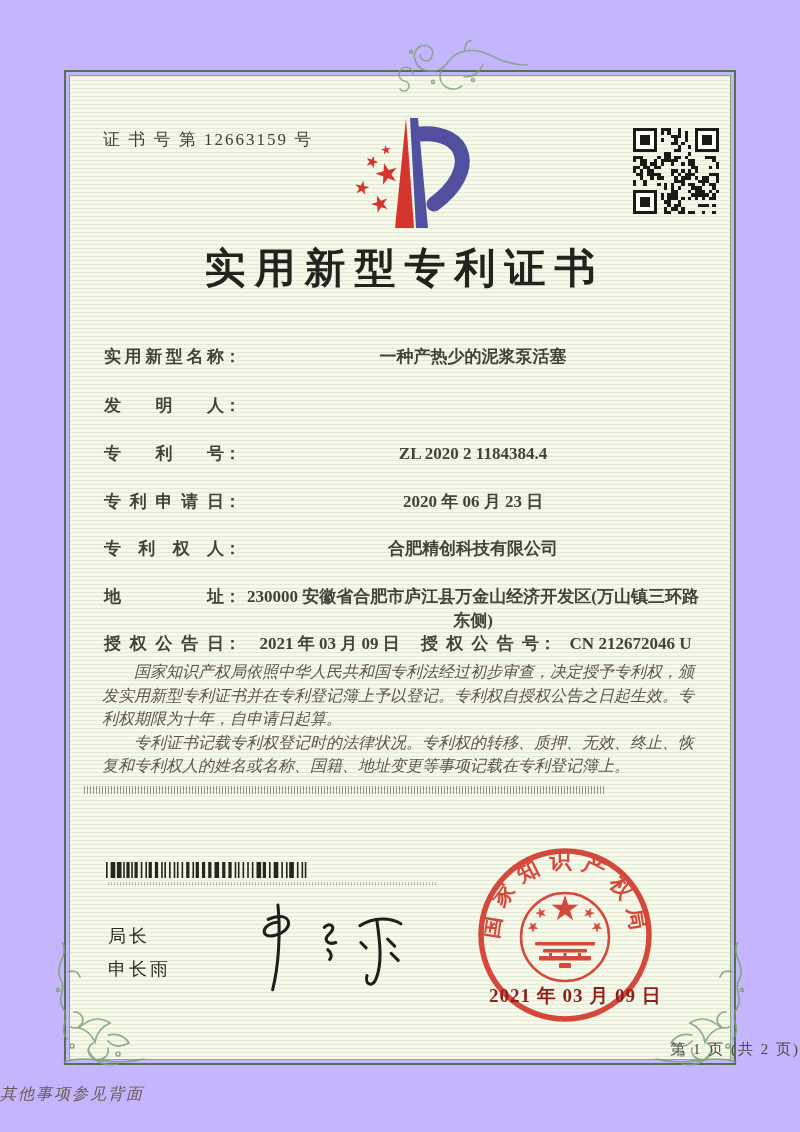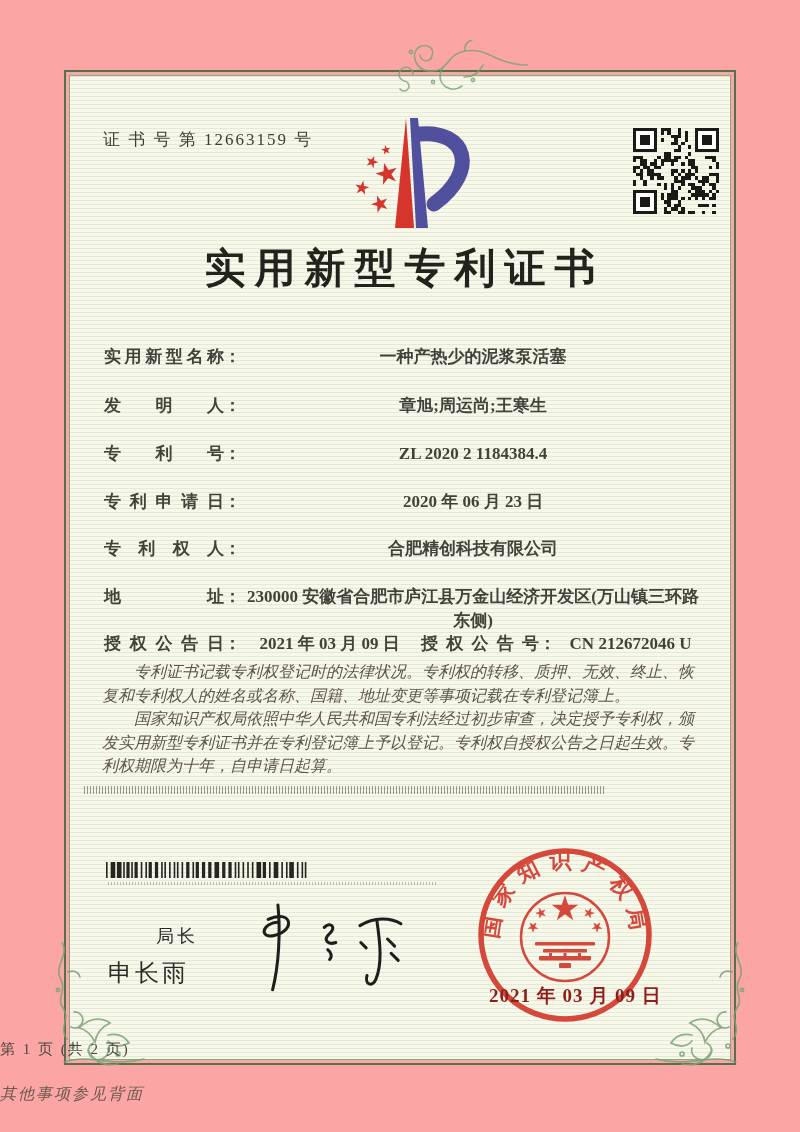--- a/index.html
+++ b/index.html
@@ -1,16 +1,16 @@
 <!DOCTYPE html>
 <html style="--border-green: #54724f; --ornament-green: #7ba277; --seal-red: #d23b2e; --date-red: #8f1d18; --logo-red: #d5352c; --logo-blue: #50509e;"><head>
 <meta charset="utf-8">
 <style>
   html,body{margin:0;padding:0;background:#ffffff;}
-  .page{position:relative;width:800px;height:1132px;background:#fca5a5;overflow:hidden;
+  .page{position:relative;width:800px;height:1132px;background:#c4b5fd;overflow:hidden;
         font-family:"Liberation Serif","DejaVu Serif",serif;color:#3c3b33;}
   
   .frame{position:absolute;left:64px;top:70px;width:672px;height:995px;
          border:2.5px solid var(--border-green,#54724f);box-sizing:border-box;}
   .frame-inner{position:absolute;inset:3px;border:1px solid #8aa884;
          background:
            repeating-linear-gradient(180deg,rgba(150,182,148,0.22) 0 1px,rgba(0,0,0,0) 1px 4px),
            #f8f8ea;}
   
   .cert-no{position:absolute;left:103px;top:128px;font-size:17px;letter-spacing:2px;color:#3e3d35;}
@@ -27,30 +27,30 @@
   .val-fixed{flex:0 0 175px;}
   
   .body-text{position:absolute;left:102px;top:660px;width:602px;font-style:italic;
              color:#5e5349;font-size:16px;line-height:23.5px;}
   .body-text p{margin:0;text-indent:2em;}
   .microline{position:absolute;height:8px;opacity:.55;
              background:repeating-linear-gradient(90deg,#4c4c40 0 1px,rgba(0,0,0,0) 1px 3px);}
   .barcode{position:absolute;left:106px;top:862px;width:202px;height:16px;}
   
   .sig-title{position:absolute;left:108px;top:924px;font-family:"Liberation Sans",sans-serif;
-             font-size:18px;letter-spacing:3px;color:#2c2c27;margin-left:48px;}
+             font-size:18px;letter-spacing:3px;color:#2c2c27;}
   .sig-name{position:absolute;left:108px;top:957px;font-family:"Liberation Sans",sans-serif;
-            font-size:24px;letter-spacing:3px;color:#2c2c27;}
+            font-size:18px;letter-spacing:3px;color:#2c2c27;}
   .signature{position:absolute;left:233px;top:898px;width:195px;height:98px;}
   
   .seal{position:absolute;left:475px;top:845px;width:180px;height:180px;opacity:.92;}
   .seal-date{position:absolute;left:489px;top:983px;font-size:19px;font-weight:700;
              letter-spacing:1px;color:var(--date-red,#8f1d18);}
   
-  .page-no{position:absolute;left:0;top:1040px;width:800px;text-align:left;font-size:15px;
+  .page-no{position:absolute;left:0;top:1040px;width:800px;text-align:right;font-size:15px;
            letter-spacing:2px;color:#4a4a40;}
   .back-note{position:absolute;left:0;top:1084px;width:800px;text-align:left;font-style:italic;
              font-size:16px;letter-spacing:2px;color:#6b5c50;}
   .ornament{position:absolute;pointer-events:none;}
   .mirror{transform:scaleX(-1);}
 </style>
 </head>
 <body>
 
 <div class="page">
@@ -323,21 +323,20 @@
   <h1 class="title">实用新型专利证书</h1>
 
   <div class="row" style="top:345px">
     <span class="lbl">实用新型名称</span>
       <span class="colon">：</span>
       <span class="val">一种产热少的泥浆泵活塞</span>
   </div>
   <div class="row" style="top:394px">
     <span class="lbl">发明人</span>
       <span class="colon">：</span>
-      <span class="val">章旭;周运尚;王寒生</span>
   </div>
   <div class="row" style="top:442px">
     <span class="lbl">专利号</span>
       <span class="colon">：</span>
       <span class="val">ZL 2020 2 1184384.4</span>
   </div>
   <div class="row" style="top:490px">
     <span class="lbl">专利申请日</span>
       <span class="colon">：</span>
       <span class="val">2020 年 06 月 23 日</span>
@@ -355,22 +354,22 @@
   <div class="row" style="top:632px">
     <span class="lbl">授权公告日</span>
       <span class="colon">：</span>
       <span class="val val-fixed">2021 年 03 月 09 日</span>
     <span class="lbl2">授权公告号</span>
       <span class="colon">：</span>
       <span class="val">CN 212672046 U</span>
   </div>
 
   <div class="body-text">
+    <p>国家知识产权局依照中华人民共和国专利法经过初步审查，决定授予专利权，颁发实用新型专利证书并在专利登记簿上予以登记。专利权自授权公告之日起生效。专利权期限为十年，自申请日起算。</p>
     <p>专利证书记载专利权登记时的法律状况。专利权的转移、质押、无效、终止、恢复和专利权人的姓名或名称、国籍、地址变更等事项记载在专利登记簿上。</p>
-    <p>国家知识产权局依照中华人民共和国专利法经过初步审查，决定授予专利权，颁发实用新型专利证书并在专利登记簿上予以登记。专利权自授权公告之日起生效。专利权期限为十年，自申请日起算。</p>
   </div>
 
   <div class="microline" style="left:84px;top:786px;width:520px"></div>
   <svg id="barcode" class="barcode" viewBox="0 0 200 16" preserveAspectRatio="none">
       <g fill="#26261f">
         <rect x="0" y="0" width="1.6" height="16"></rect>
         <rect x="4.6" y="0" width="4.6" height="16"></rect>
         <rect x="10.799999999999999" y="0" width="4.6" height="16"></rect>
         <rect x="17" y="0" width="1.6" height="16"></rect>
         <rect x="20.2" y="0" width="3.2" height="16"></rect>

